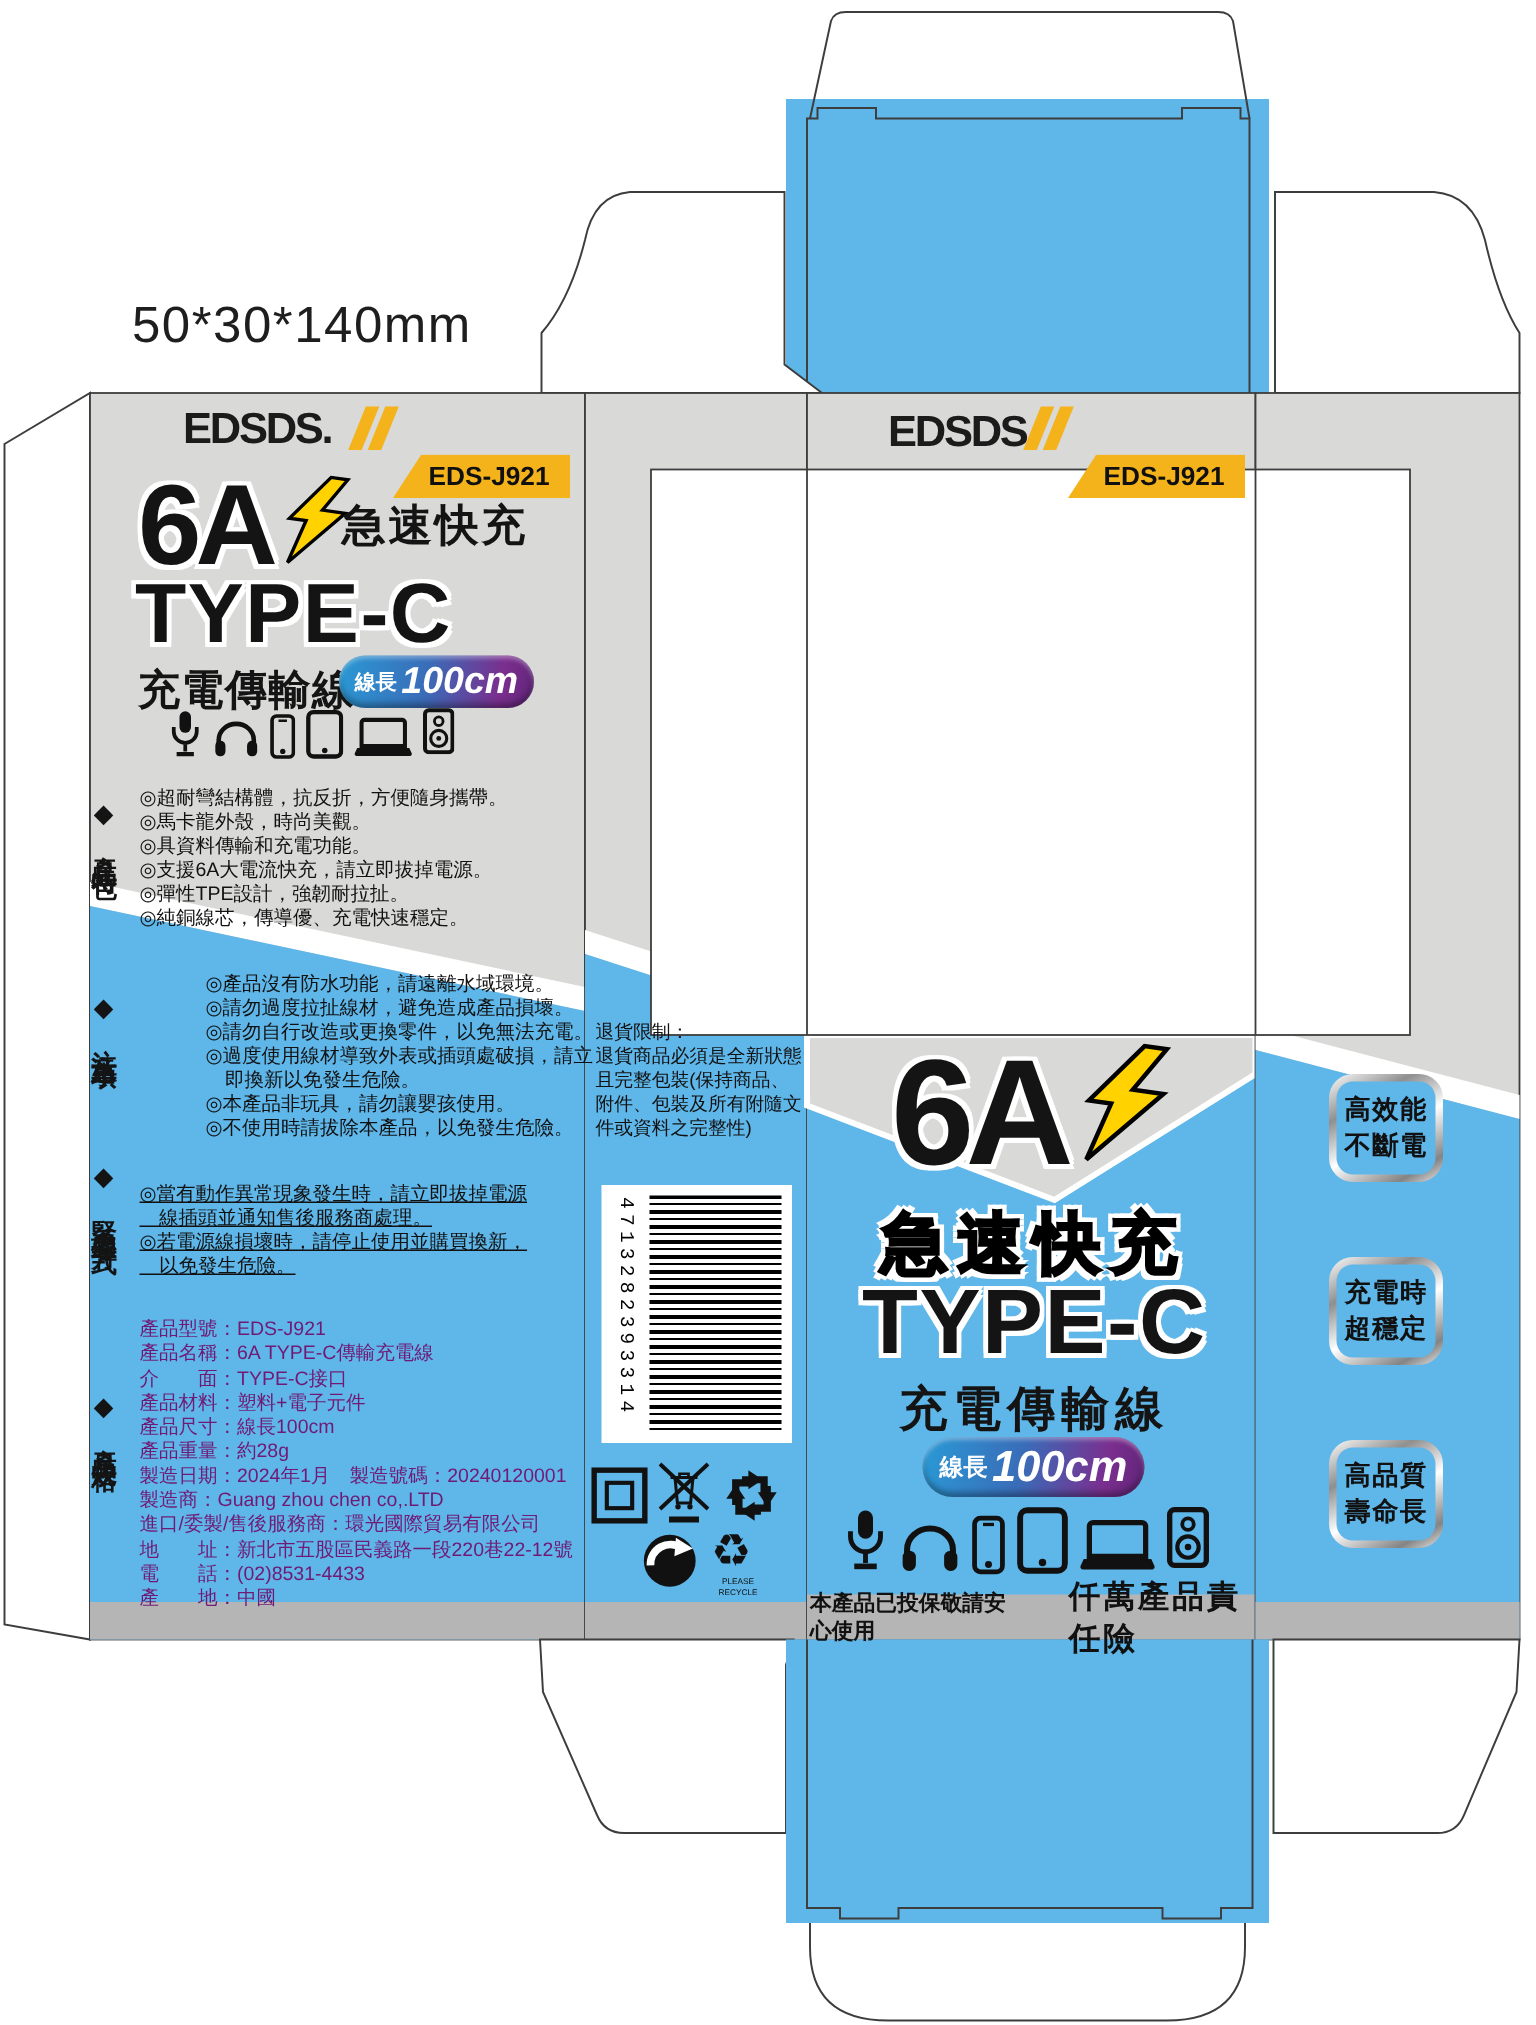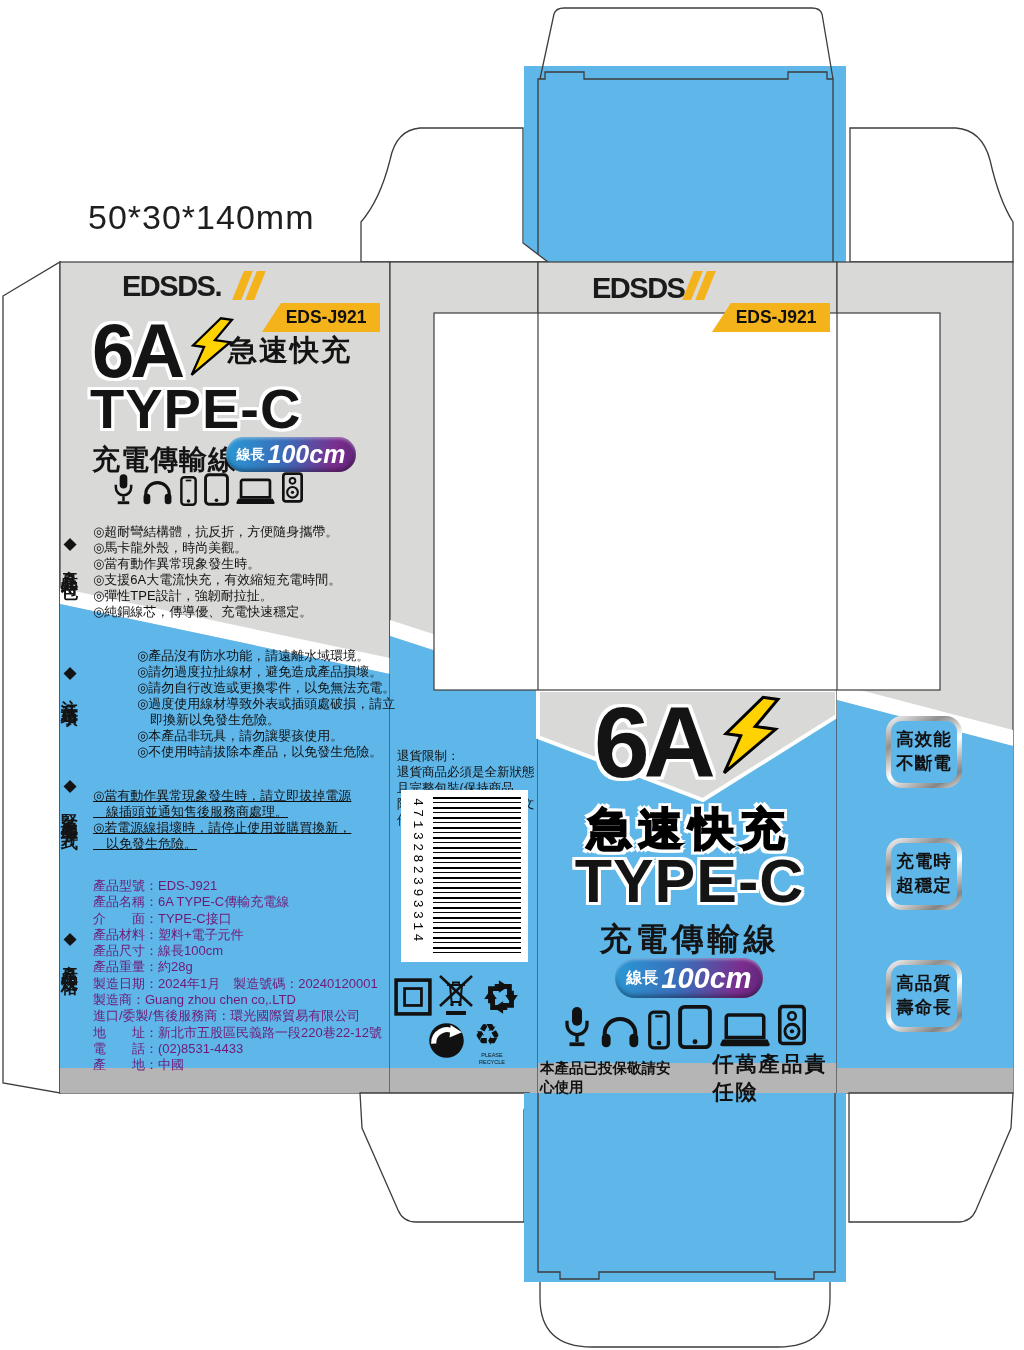--- a/index.html
+++ b/index.html
@@ -205,22 +205,22 @@
       </svg>
     <svg class="abs" style="left:170px;top:2px;" width="21" height="31">
         <use href="#sym-speaker"></use>
       </svg>
   </div>
 
   <div class="abs z vtitle" style="left:58px;top:533px;">◆產品特色</div>
   <div class="abs z bullets" style="left:93px;top:524px;">
     <div>◎超耐彎結構體，抗反折，方便隨身攜帶。</div>
     <div>◎馬卡龍外殼，時尚美觀。</div>
-    <div>◎當有動作異常現象發生時。</div>
-    <div>◎支援6A大電流快充，有效縮短充電時間。</div>
+    <div>◎具資料傳輸和充電功能。</div>
+    <div>◎支援6A大電流快充，請立即拔掉電源。</div>
     <div>◎彈性TPE設計，強韌耐拉扯。</div>
     <div>◎純銅線芯，傳導優、充電快速穩定。</div>
   </div>
 
   <div class="abs z vtitle" style="left:58px;top:662px;">◆注意事項</div>
   <div class="abs z bullets" style="left:93px;top:648px;margin-left:44px;">
     <div>◎產品沒有防水功能，請遠離水域環境。</div>
     <div>◎請勿過度拉扯線材，避免造成產品損壞。</div>
     <div>◎請勿自行改造或更換零件，以免無法充電。</div>
     <div>◎過度使用線材導致外表或插頭處破損，請立</div>
@@ -246,21 +246,21 @@
     <div>產品尺寸：線長100cm</div>
     <div>產品重量：約28g</div>
     <div>製造日期：2024年1月　製造號碼：20240120001</div>
     <div>製造商：Guang zhou chen co,.LTD</div>
     <div>進口/委製/售後服務商：環光國際貿易有限公司</div>
     <div>地　　址：新北市五股區民義路一段220巷22-12號</div>
     <div>電　　話：(02)8531-4433</div>
     <div>產　　地：中國</div>
   </div>
 
-  <div class="abs z ret" style="left:397px;top:748px;">
+  <div class="abs z ret" style="left:397px;top:680px;">
     <div>退貨限制：</div>
     <div>退貨商品必須是全新狀態</div>
     <div>且完整包裝(保持商品、</div>
     <div>附件、包裝及所有附隨文</div>
     <div>件或資料之完整性)</div>
   </div>
 
   <div class="abs z barcode-box" style="left:401px;top:790px;width:127px;height:172px;">
     <div class="barcode-bars"></div>
     <div class="barcode-num">4713282393314</div>

